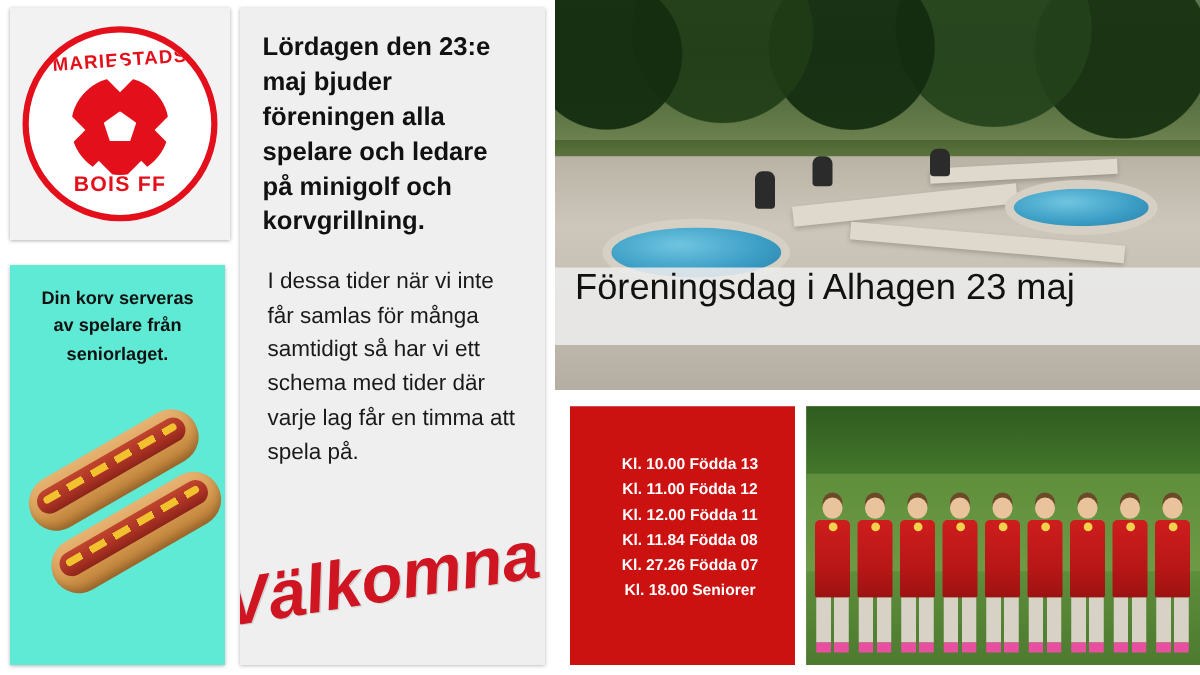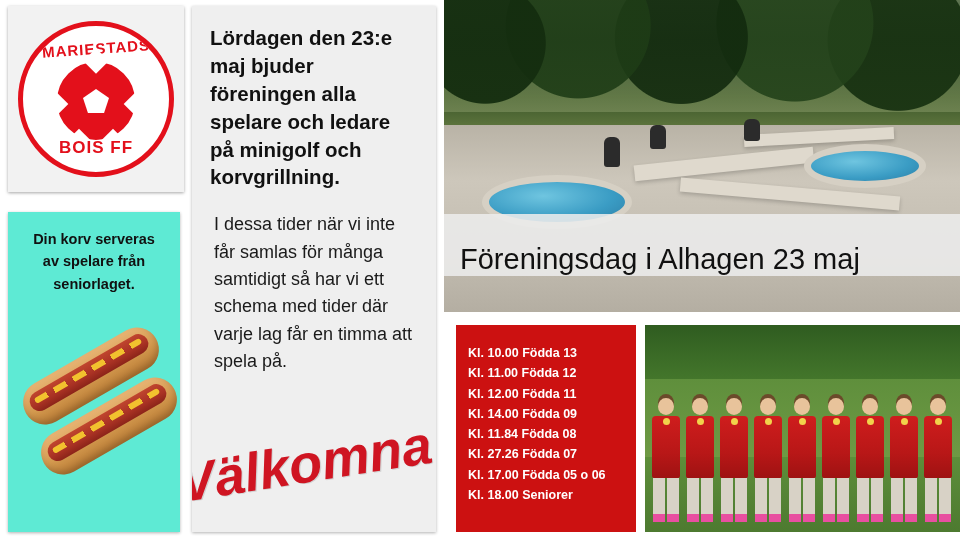--- a/index.html
+++ b/index.html
@@ -277,21 +277,21 @@
   .golf-person.c { left: 300px; top: 38%; height: 22px; }
 
   .golf-caption {
     position: absolute;
     left: 0;
     right: 0;
     top: 214px;
     height: 62px;
     background: rgba(236,236,236,0.88);
     display: flex;
-    align-items: flex-end;
+    align-items: flex-start;
   }
   .golf-caption span {
     font-size: 29px;
     color: #111111;
     padding-left: 16px;
     white-space: nowrap;
   }
 
   
   .schedule {
@@ -299,22 +299,23 @@
     left: 456px;
     top: 325px;
     width: 180px;
     height: 207px;
     background: #cc1111;
     padding: 18px 0 0 12px;
     box-sizing: border-box;
   }
   .schedule ul {
     list-style: none;
-    margin: 0;
+    margin: 18px;
     padding: 0;
+    text-align: center;
   }
   .schedule li {
     color: #ffffff;
     font-size: 12.5px;
     font-weight: bold;
     line-height: 1.62;
     white-space: nowrap;
   }
 
   
@@ -441,24 +442,22 @@
     <div class="golf-caption">
       <span>Föreningsdag i Alhagen 23 maj</span>
     </div>
   </div>
 
   <div class="schedule">
     <ul>
       <li>Kl. 10.00 Födda 13</li>
       <li>Kl. 11.00 Födda 12</li>
       <li>Kl. 12.00 Födda 11</li>
-      <li>Kl. 14.00 Födda 09</li>
       <li>Kl. 11.84 Födda 08</li>
       <li>Kl. 27.26 Födda 07</li>
-      <li>Kl. 17.00 Födda 05 o 06</li>
       <li>Kl. 18.00 Seniorer</li>
     </ul>
   </div>
 
   <div class="photo-team">
     <div class="team-bg-top"></div>
     <div class="team-bg-mid"></div>
     <div class="team-bg-bottom"></div>
     <div class="player" style="left:6px;">
         <div class="head"></div>

